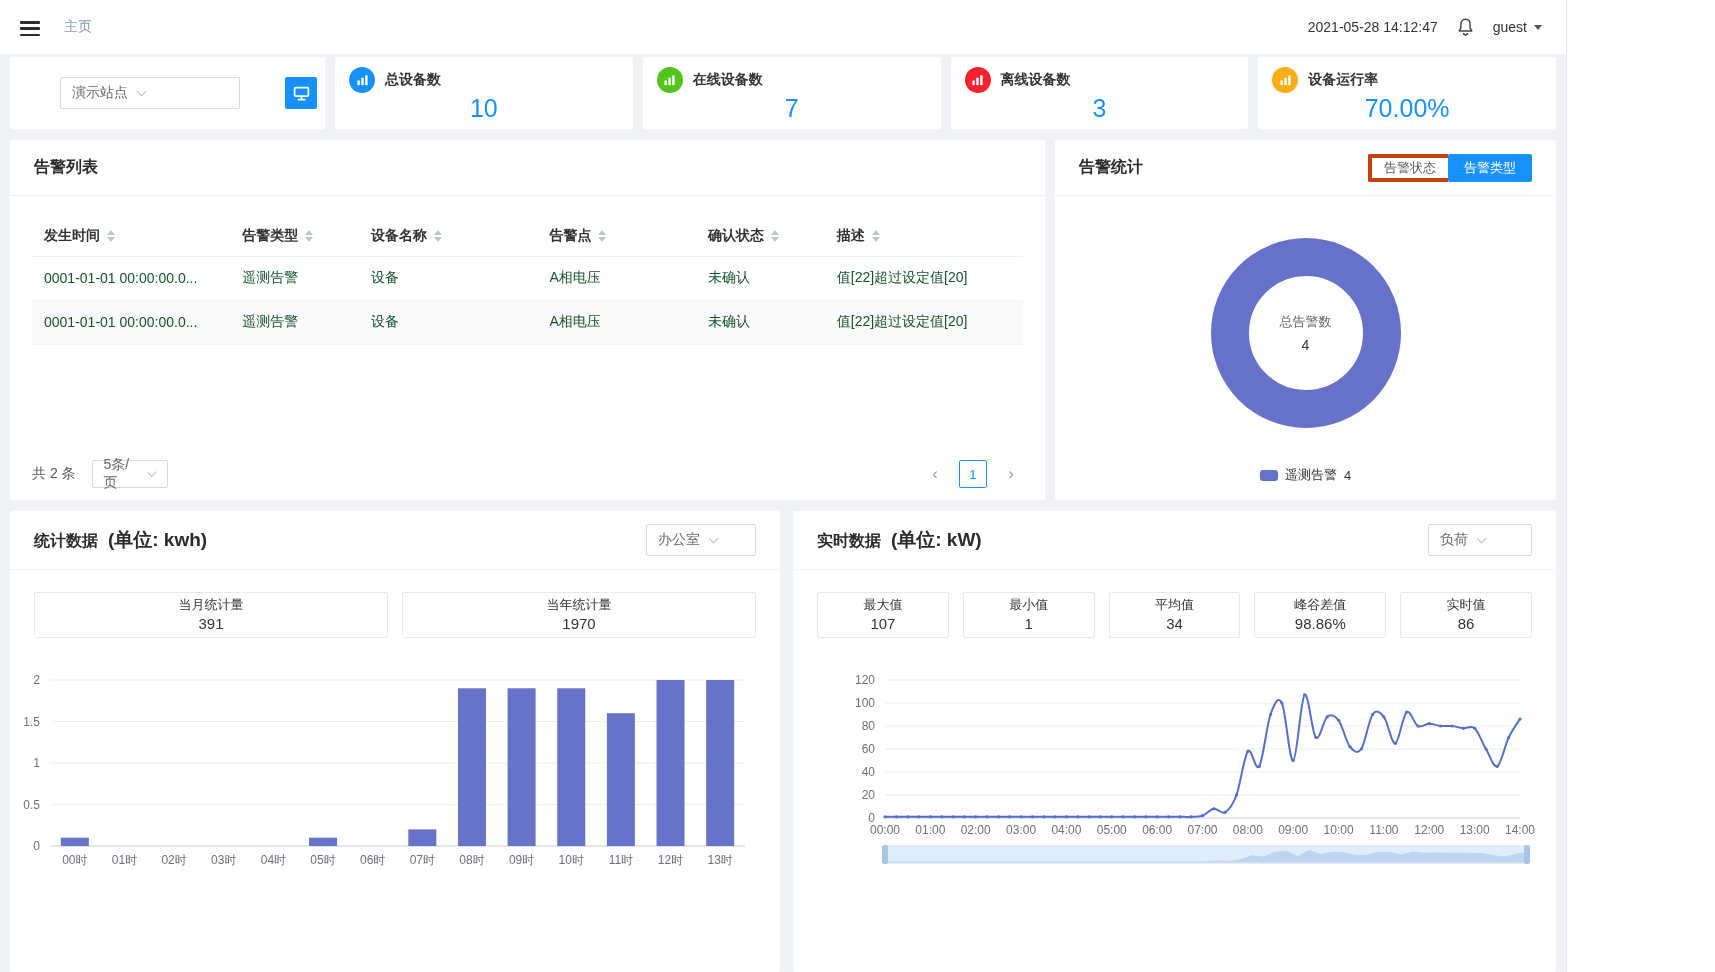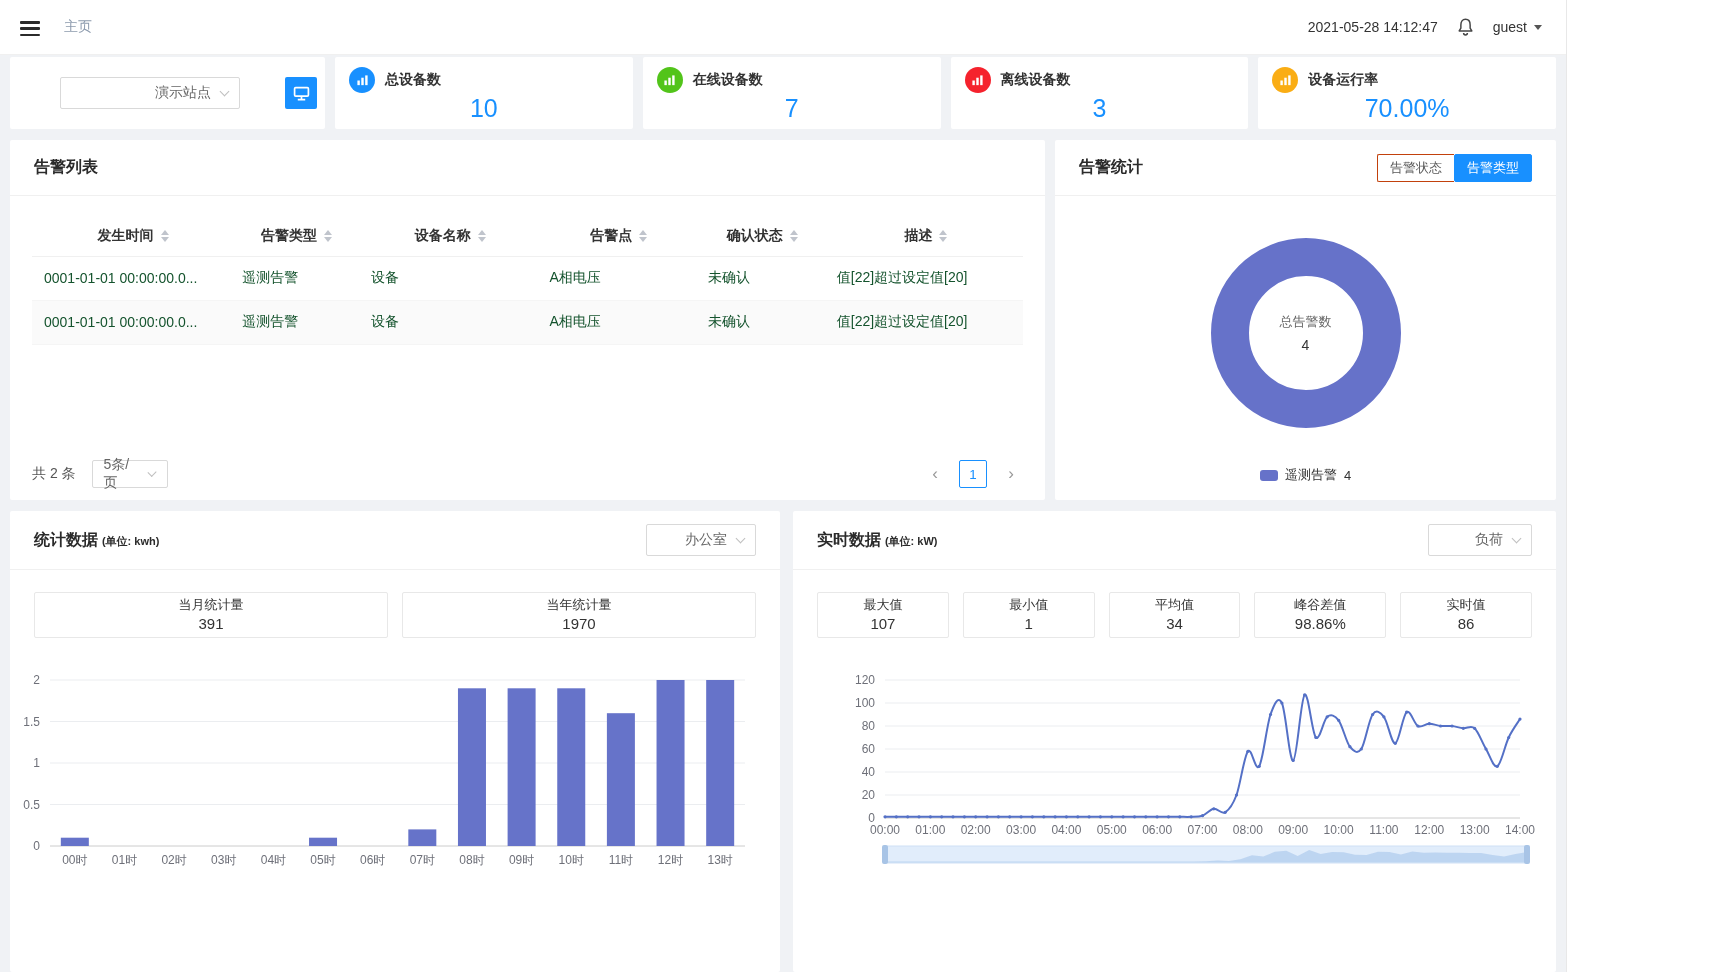--- a/index.html
+++ b/index.html
@@ -22,58 +22,58 @@
 
   
   .content{padding:2px 10px 0;display:flex;flex-direction:column;gap:11px}
   .row{display:flex;gap:10px}
   .row3{gap:13px}
   .card{background:#fff;border-radius:2px}
 
   
   .row1{height:72px}
   .toolbar-card{width:315px;display:flex;align-items:center;justify-content:space-between;padding:0 8px 0 50px}
-  .select{height:32px;border:1px solid #d9d9d9;border-radius:2px;background:#fff;display:inline-flex;align-items:center;justify-content:flex-end;padding:0 11px;color:#666;cursor:pointer}
+  .select{height:32px;border:1px solid #d9d9d9;border-radius:2px;background:#fff;display:inline-flex;align-items:center;justify-content:flex-start;padding:0 11px;color:#666;cursor:pointer}
   .select .chev{width:7px;height:7px;border-right:1.5px solid #bfbfbf;border-bottom:1.5px solid #bfbfbf;transform:rotate(45deg);margin:-4px 0 0 10px}
   .station-select{width:180px}
   .screen-btn{width:32px;height:32px;border:none;border-radius:2px;background:#1890ff;display:flex;align-items:center;justify-content:center;cursor:pointer}
   .stat-card{flex:1;padding:10px 14px 8px;display:flex;flex-direction:column;justify-content:space-between}
   .stat-top{display:flex;align-items:center;gap:10px}
   .stat-icon{width:26px;height:26px;border-radius:50%;display:flex;align-items:center;justify-content:center;flex:none}
   .stat-label{font-weight:700;color:#333}
   .stat-value{text-align:center;color:#1890ff;font-size:25px;line-height:1}
 
   
   .card-head{height:56px;display:flex;align-items:center;justify-content:space-between;padding:0 24px;border-bottom:1px solid #f0f0f0}
   .card-title{font-size:16px;font-weight:700;color:#2b2b2b}
-  .unit{font-size:11px;font-weight:700;color:#2b2b2b}
+  .unit{font-size:19px;font-weight:700;margin-left:6px;color:#2b2b2b}
 
   
   .row2{height:360px}
   .alarm-card{width:1035px;position:relative;display:flex;flex-direction:column}
   .table-wrap{padding:20px 22px 0}
   table{width:100%;border-collapse:collapse}
-  th{height:40px;font-weight:700;text-align:center;padding:0 8px 0 12px;color:#333;border-bottom:1px solid #f0f0f0;cursor:pointer;white-space:nowrap}
+  th{height:40px;font-weight:700;text-align:left;padding:0 8px 0 12px;color:#333;border-bottom:1px solid #f0f0f0;cursor:pointer;white-space:nowrap}
   .th-inner{display:inline-flex;align-items:center;gap:7px}
   .sort{display:inline-flex;flex-direction:column;gap:2px}
   .sort i{display:block;width:0;height:0;border-left:4px solid transparent;border-right:4px solid transparent}
   .sort .up{border-bottom:5px solid #c0c4cc}
   .sort .dn{border-top:5px solid #c0c4cc}
   td{height:44px;padding:0 8px 0 12px;border-bottom:1px solid #f5f5f5;color:#14532d;white-space:nowrap}
   tbody tr:nth-child(even){background:#fafafa}
   .table-footer{position:absolute;left:22px;right:22px;bottom:12px;display:flex;align-items:center;justify-content:space-between}
   .tf-left{display:flex;align-items:center;gap:16px;color:#555}
   .page-select{height:28px;width:76px}
   .pagination{display:flex;align-items:center;gap:12px}
   .pg-btn{width:24px;height:28px;border:none;background:transparent;color:#999;font-size:17px;cursor:pointer;display:flex;align-items:center;justify-content:center}
   .pg-current{width:28px;height:28px;border:1px solid #1890ff;border-radius:2px;background:#fff;color:#1890ff;display:flex;align-items:center;justify-content:center;cursor:pointer}
 
   .alarm-stats-card{width:501px;position:relative}
   .toggle-group{display:flex}
-  .toggle{height:28px;padding:0 12px;font-size:13px;display:flex;align-items:center;border:1px solid #c2410c;background:#fff;color:#595959;cursor:pointer}
+  .toggle{height:28px;padding:0 12px;font-size:13px;display:flex;align-items:center;border:4px solid #c2410c;background:#fff;color:#595959;cursor:pointer}
   .toggle:first-child{border-radius:2px 0 0 2px;border-right:none}
   .toggle.active{background:#1890ff;border-color:#1890ff;color:#fff;border-radius:2px}
   .donut-wrap{position:absolute;left:50%;top:63px;transform:translateX(-50%);width:260px;height:260px}
   .donut-center{position:absolute;inset:0;display:flex;flex-direction:column;align-items:center;justify-content:center;gap:6px}
   .donut-center .lab{font-size:13px;color:#666}
   .donut-center .val{font-size:14px;color:#333}
   .donut-legend{position:absolute;left:0;right:0;bottom:16px;display:flex;align-items:center;justify-content:center;gap:7px;font-size:13px;color:#333}
   .legend-marker{width:18px;height:11px;border-radius:3px;display:inline-block;cursor:pointer}
 
   

